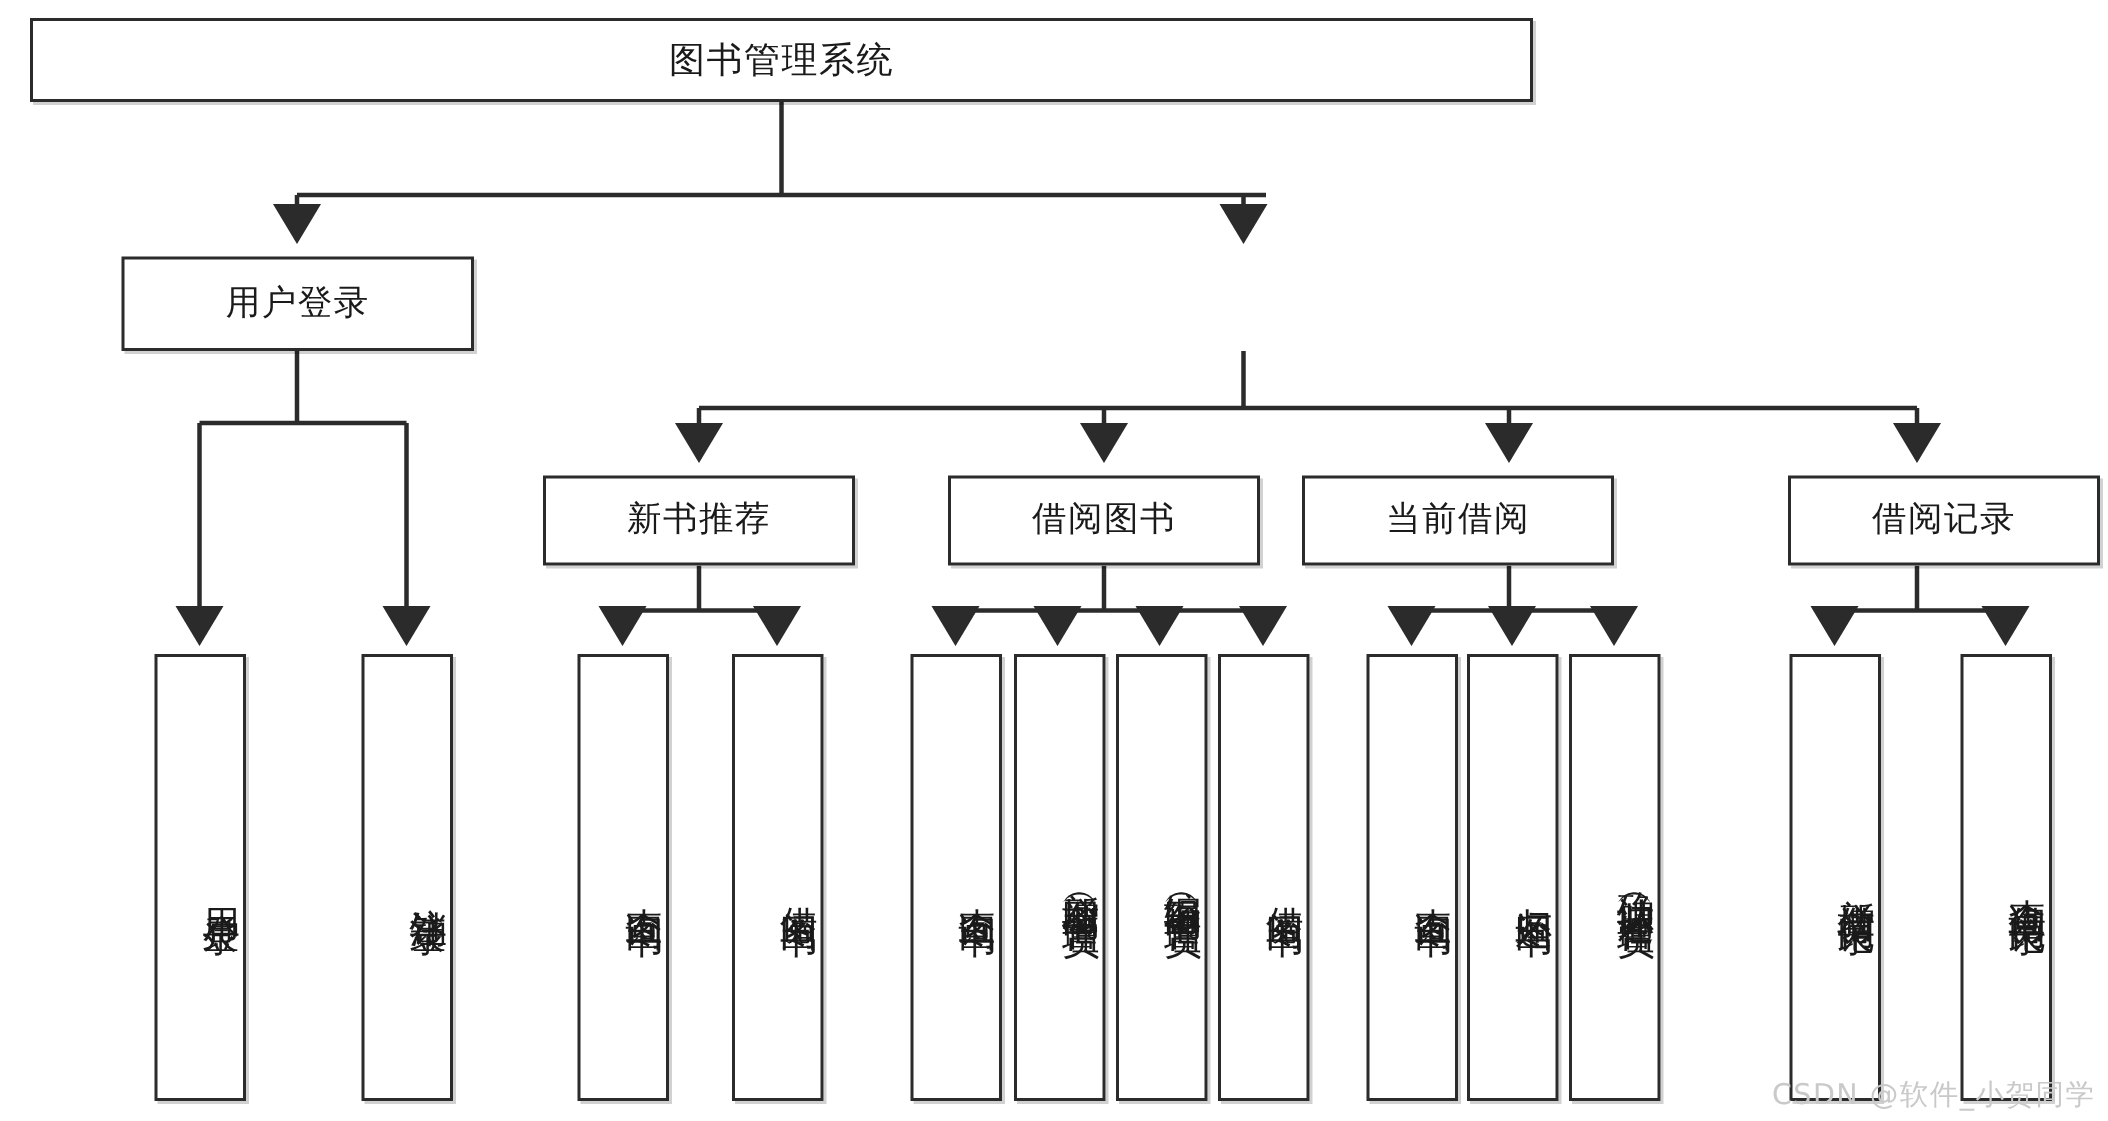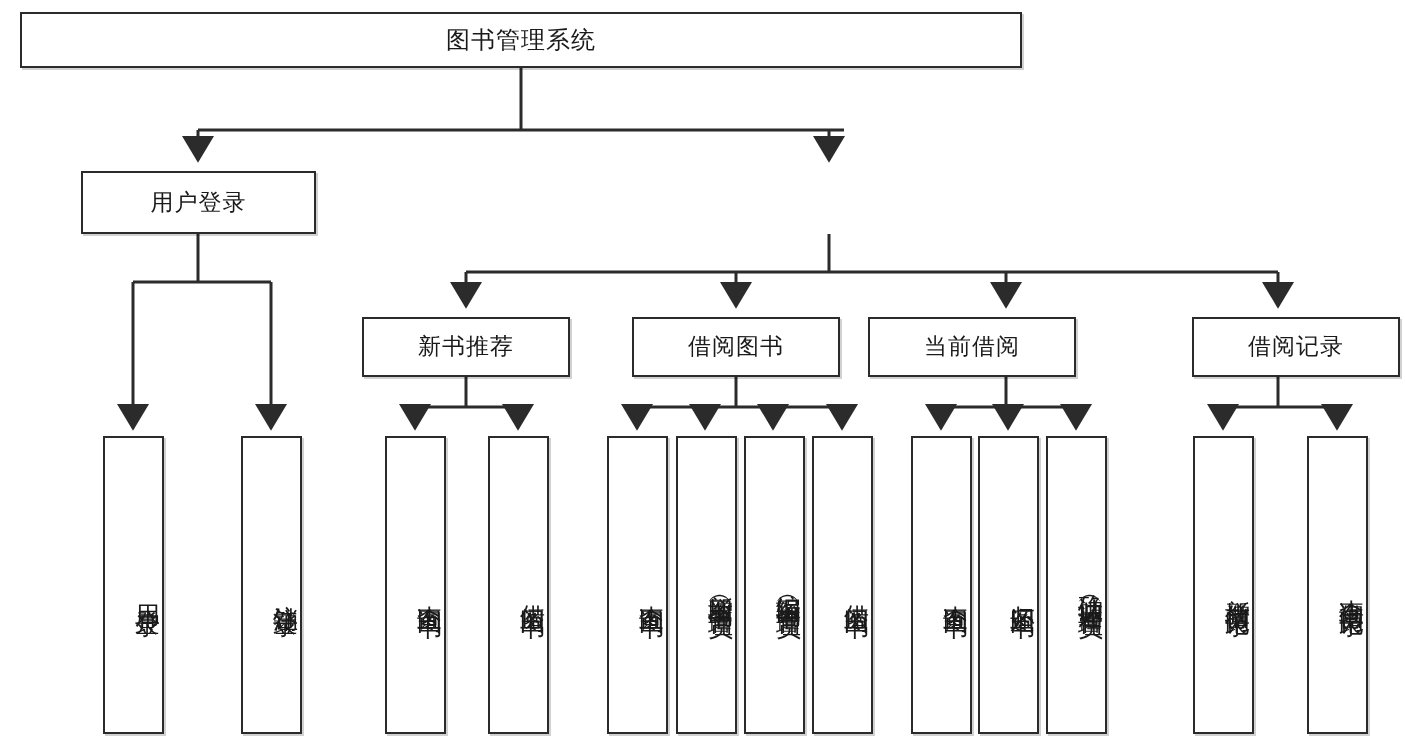--- a/index.html
+++ b/index.html
@@ -190,14 +190,15 @@
     <span class="nlabel">确认归还（管理员）</span>
   </div>
 
   <div class="node vert tall-pad" style="left:1193px; top:436px; width:61px; height:298px;">
     <span class="nlabel">新增借阅记录</span>
   </div>
   <div class="node vert tall-pad" style="left:1307px; top:436px; width:61px; height:298px;">
     <span class="nlabel">查询借阅记录</span>
   </div>
 
+  <div id="watermark">CSDN @软件_小贺同学</div>
 
 </div>
 
 </body></html>

